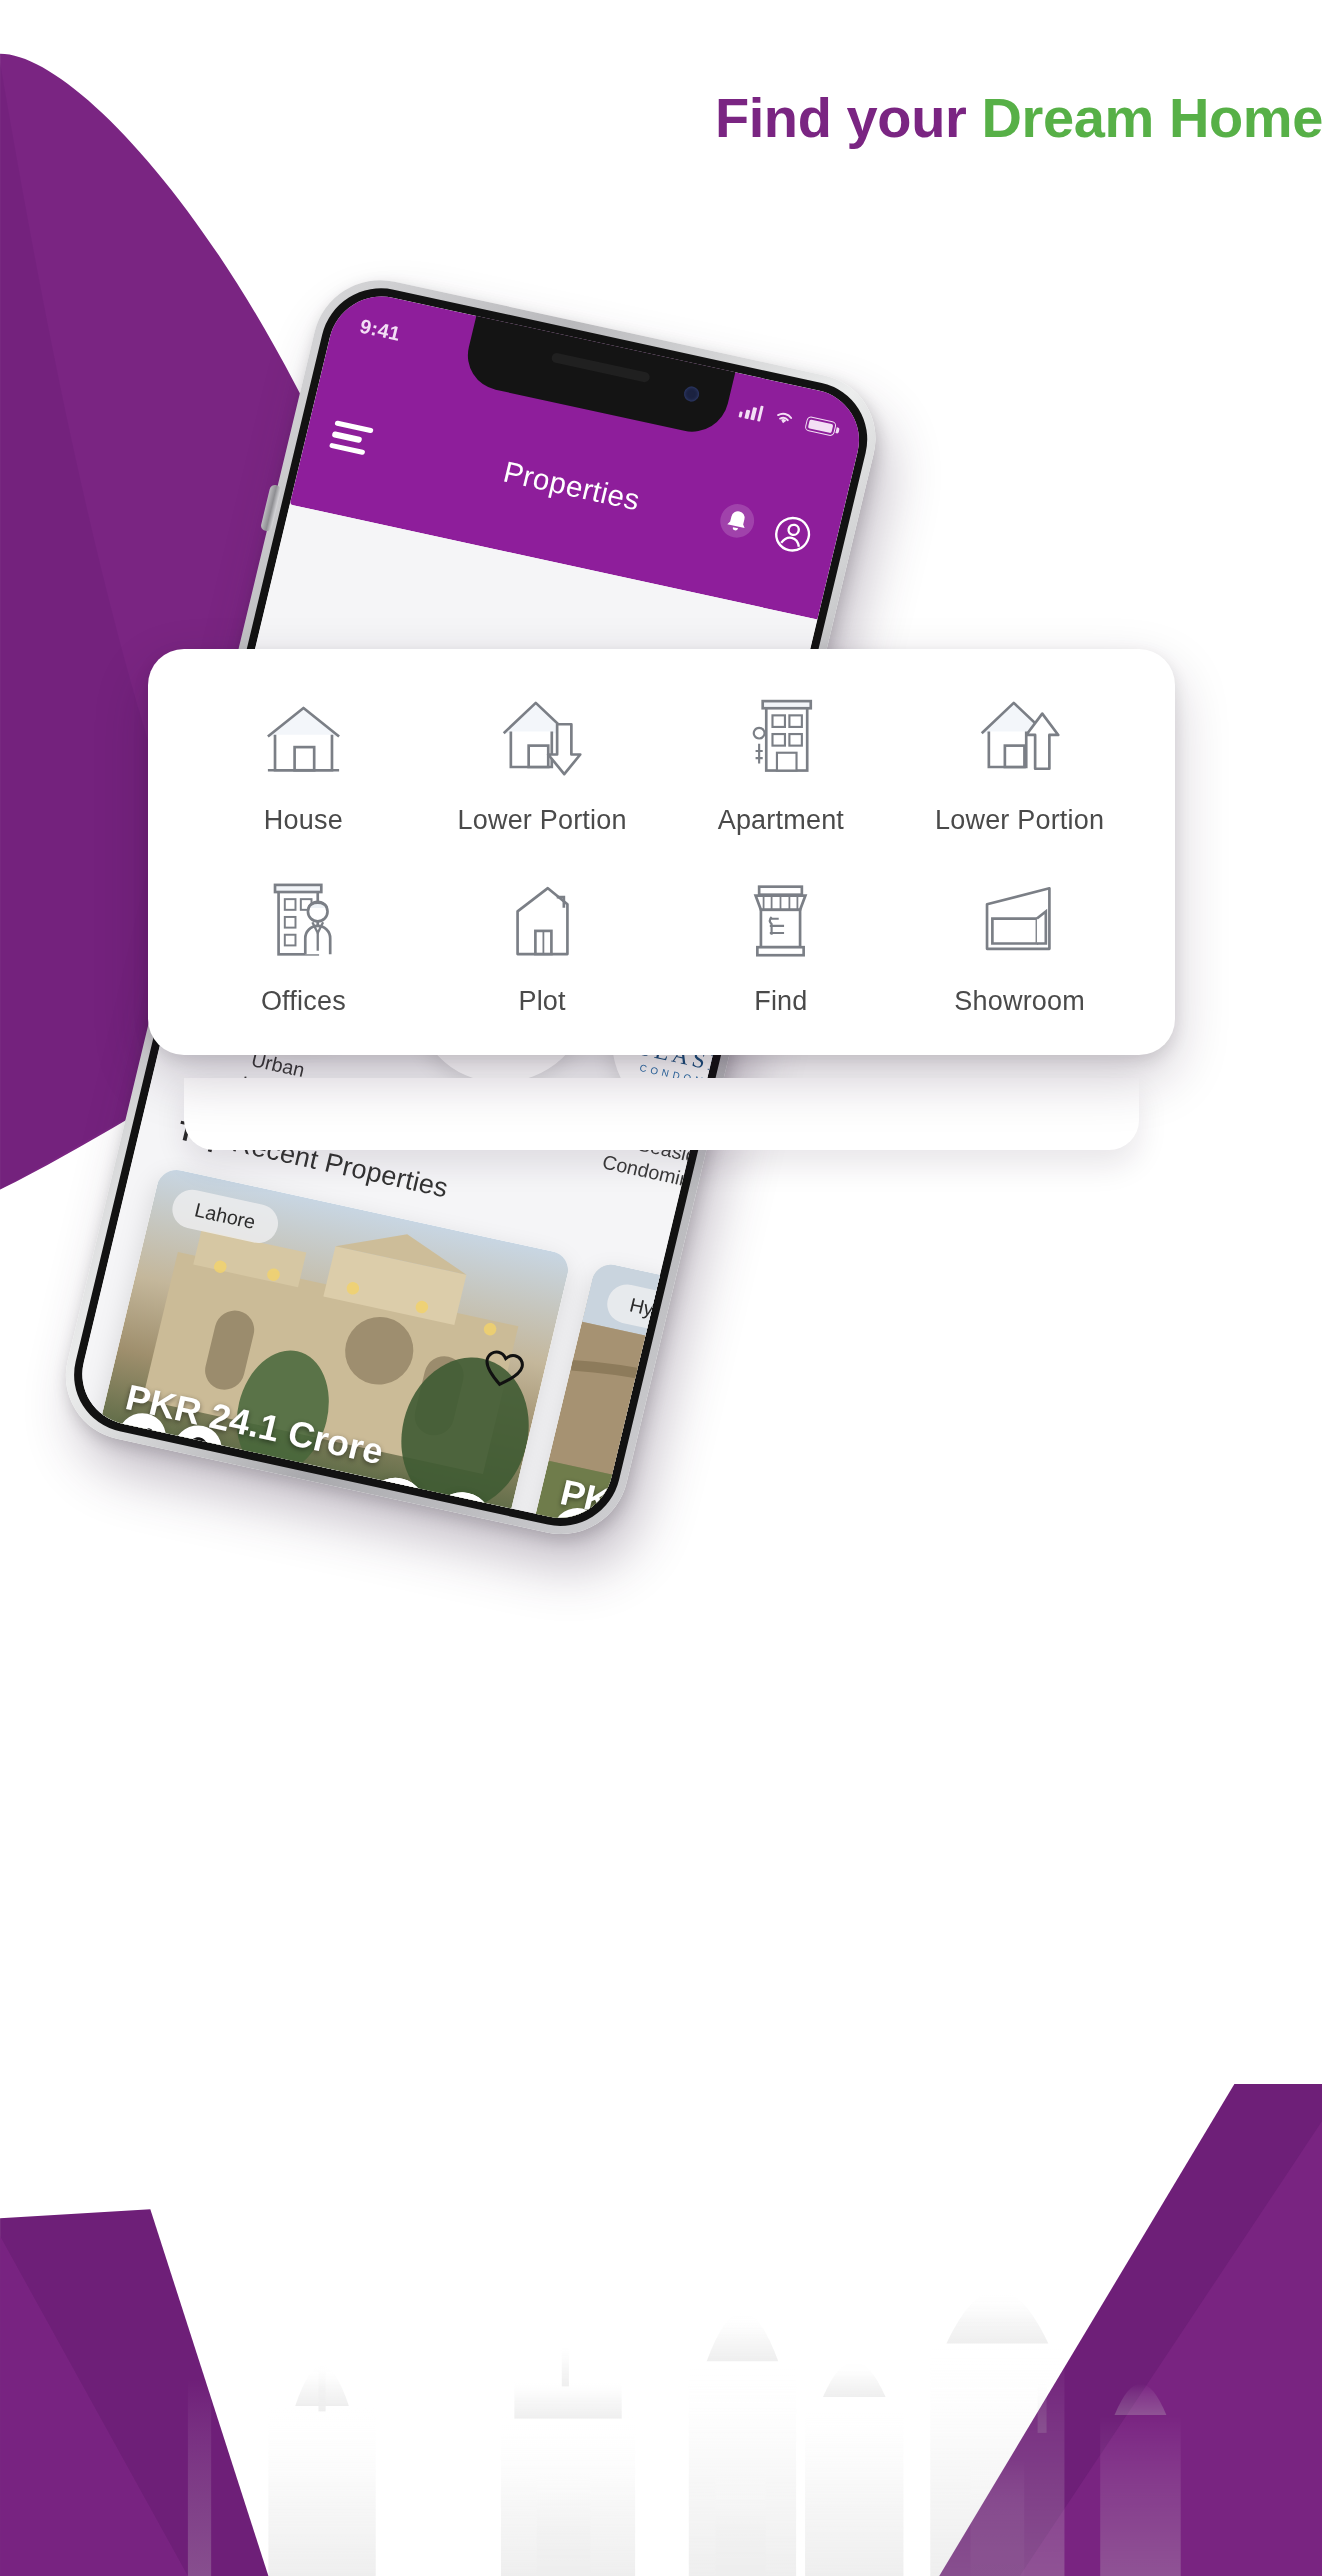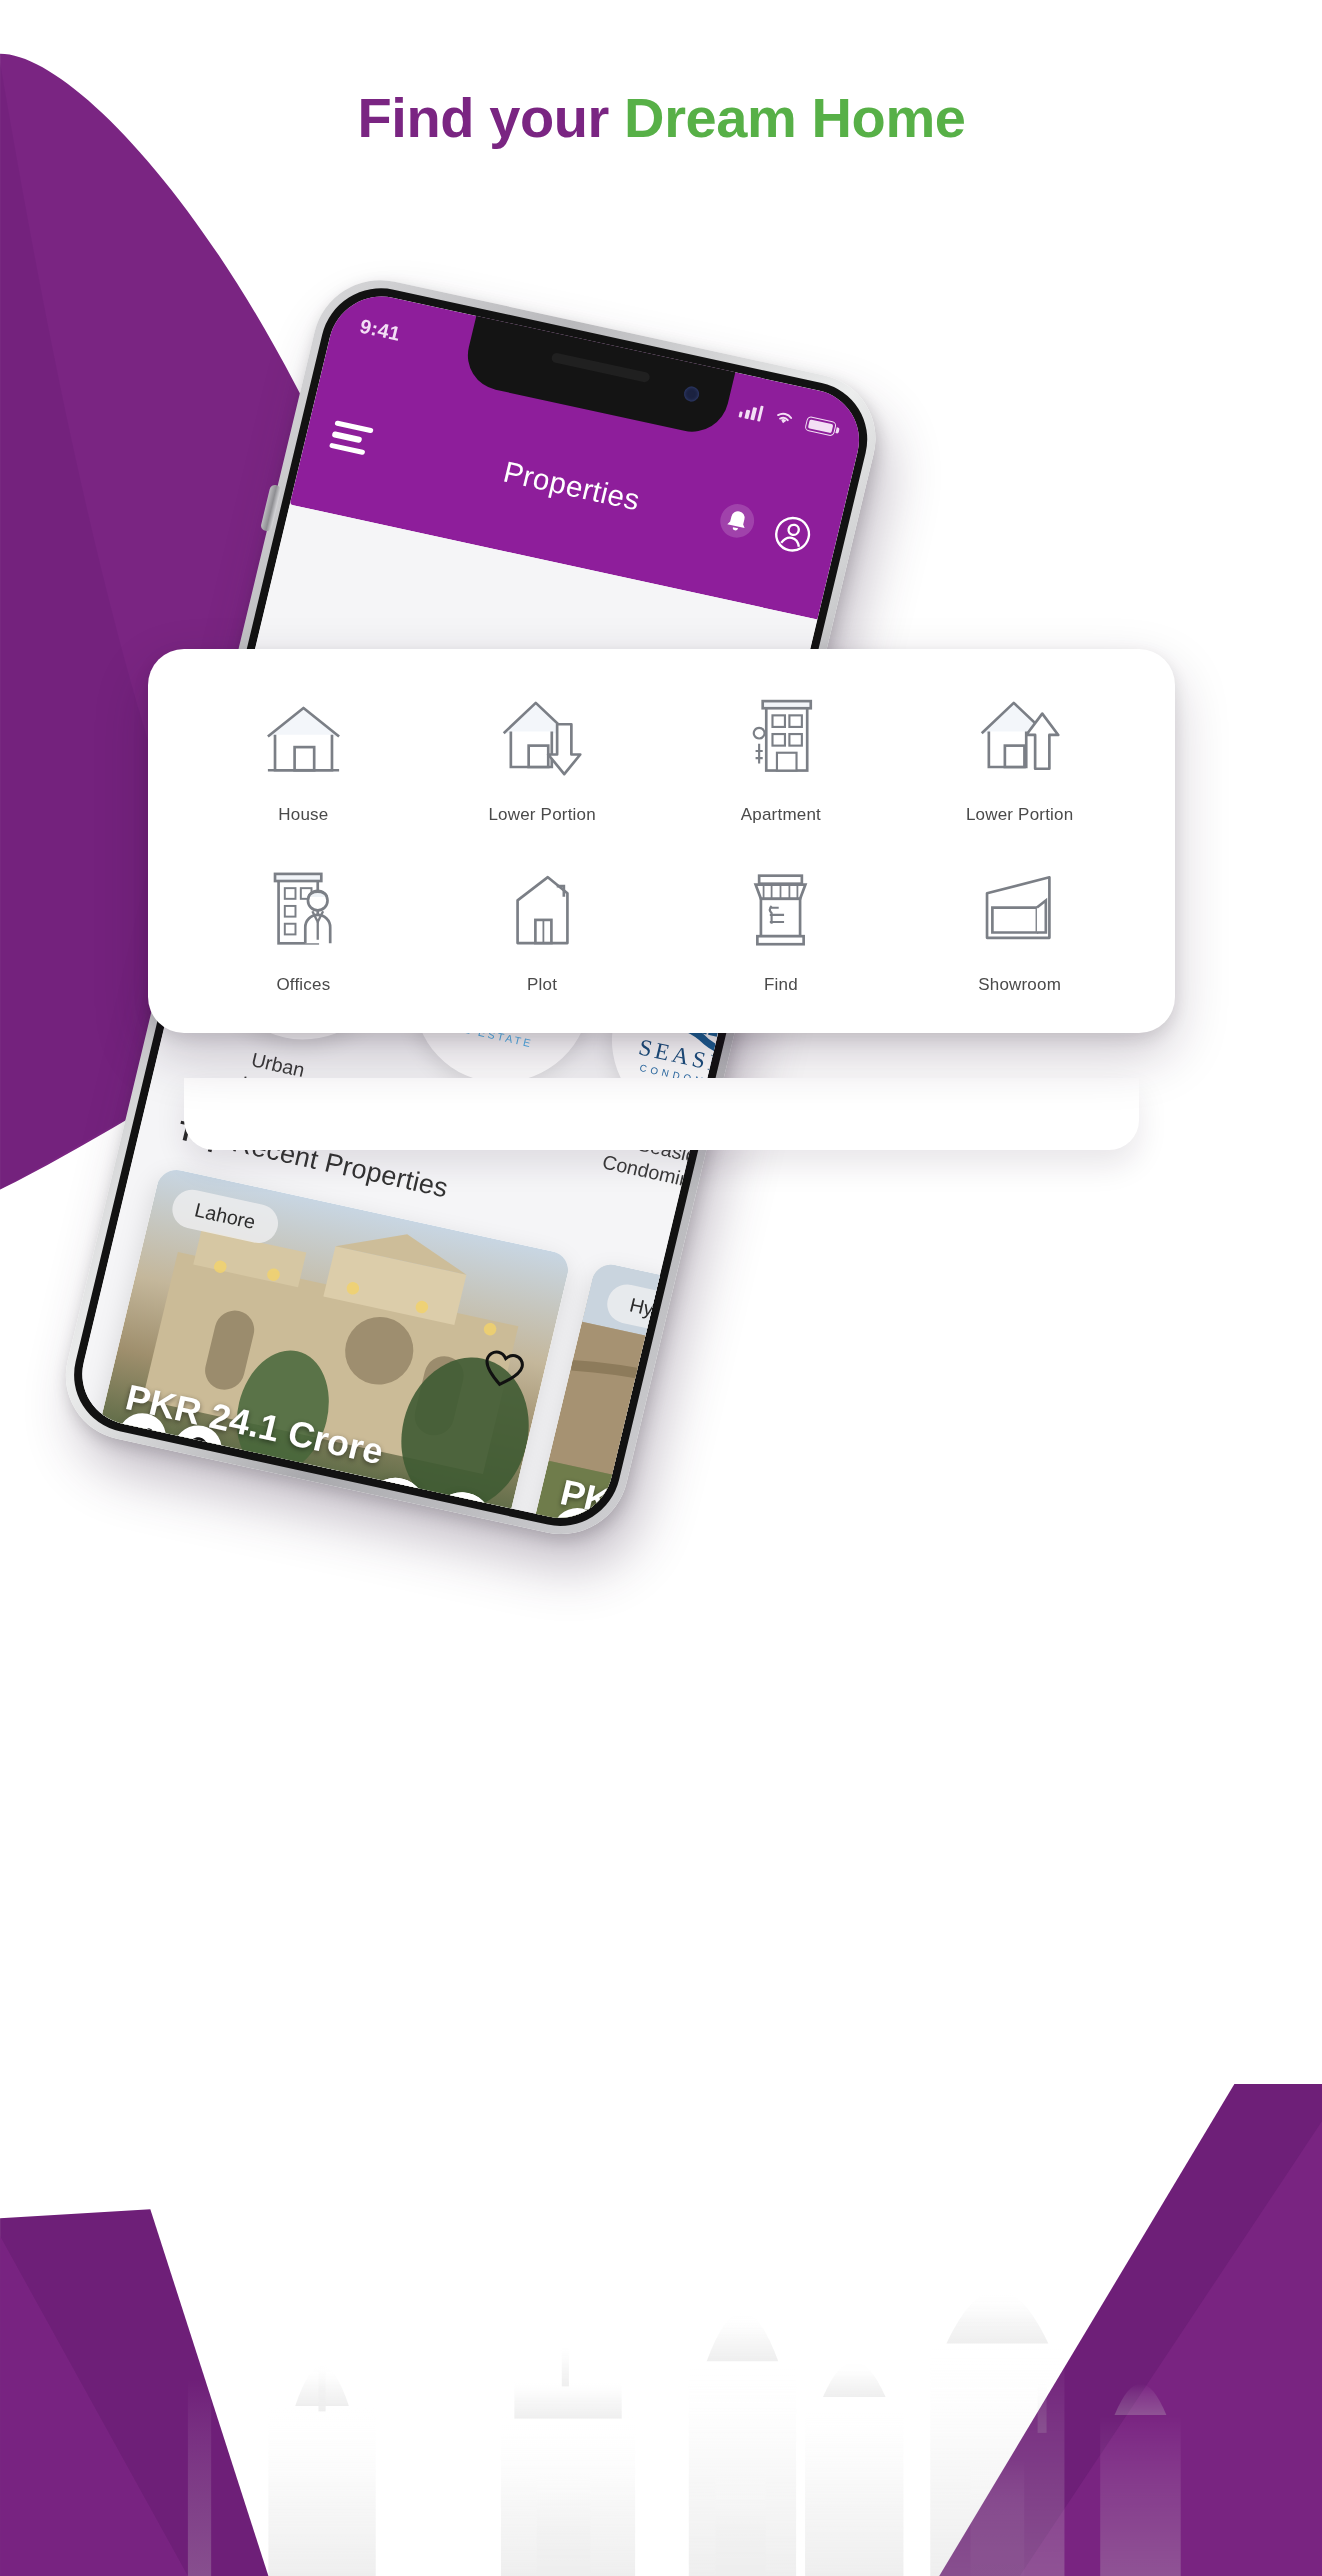--- a/index.html
+++ b/index.html
@@ -10,21 +10,21 @@
     overflow:hidden; position:relative;
   }
 
   
   .bg { position:absolute; inset:0; overflow:hidden; z-index:0; background:#ffffff; }
   .bg svg { position:absolute; inset:0; width:1323px; height:2576px; display:block; }
 
   
   .headline {
     position:absolute; left:0; right:0; top:86px;
-    text-align:center; z-index:30;
+    text-align:right; z-index:30;
     line-height:1.16; letter-spacing:-0.4px;
   }
   .headline .ln { display:block; font-size:56px; font-weight:700; }
   .t-purple { color:#7A2582; }
   .t-green  { color:#57B047; }
 
   
   .phone-wrap{
     position:absolute; left:268px; top:322px;
     width:572px; height:1190px;
@@ -163,21 +163,21 @@
   .cat-card{
     position:absolute; left:148px; top:649px; width:1027px;
     background:#fff; border-radius:36px; z-index:40;
     box-shadow:0 23px 54px rgba(40,20,50,.22), 0 5.4px 16px rgba(0,0,0,.10);
     padding:41px 36px 38px 36px;
   }
   .cat-row{ display:flex; }
   .cat{ flex:1; text-align:center; }
   .cat .ic{ height:93px; display:flex; align-items:flex-end; justify-content:center; }
   .cat .lb{
-    margin-top:21.5px; font-size:17px; color:#4a4a4a; font-weight:400; letter-spacing:0.2px;
+    margin-top:21.5px; font-size:27px; color:#4a4a4a; font-weight:400; letter-spacing:0.2px;
   }
   .cat-row + .cat-row{ margin-top:36px; }
 
   .ghost-card{
     position:absolute; left:184px; top:1078px; width:955px; height:72px;
     background:#fff; border-radius:0 0 30px 30px; z-index:35;
     box-shadow:0 16px 30px rgba(40,20,50,.10);
   }
 </style>
 </head>

